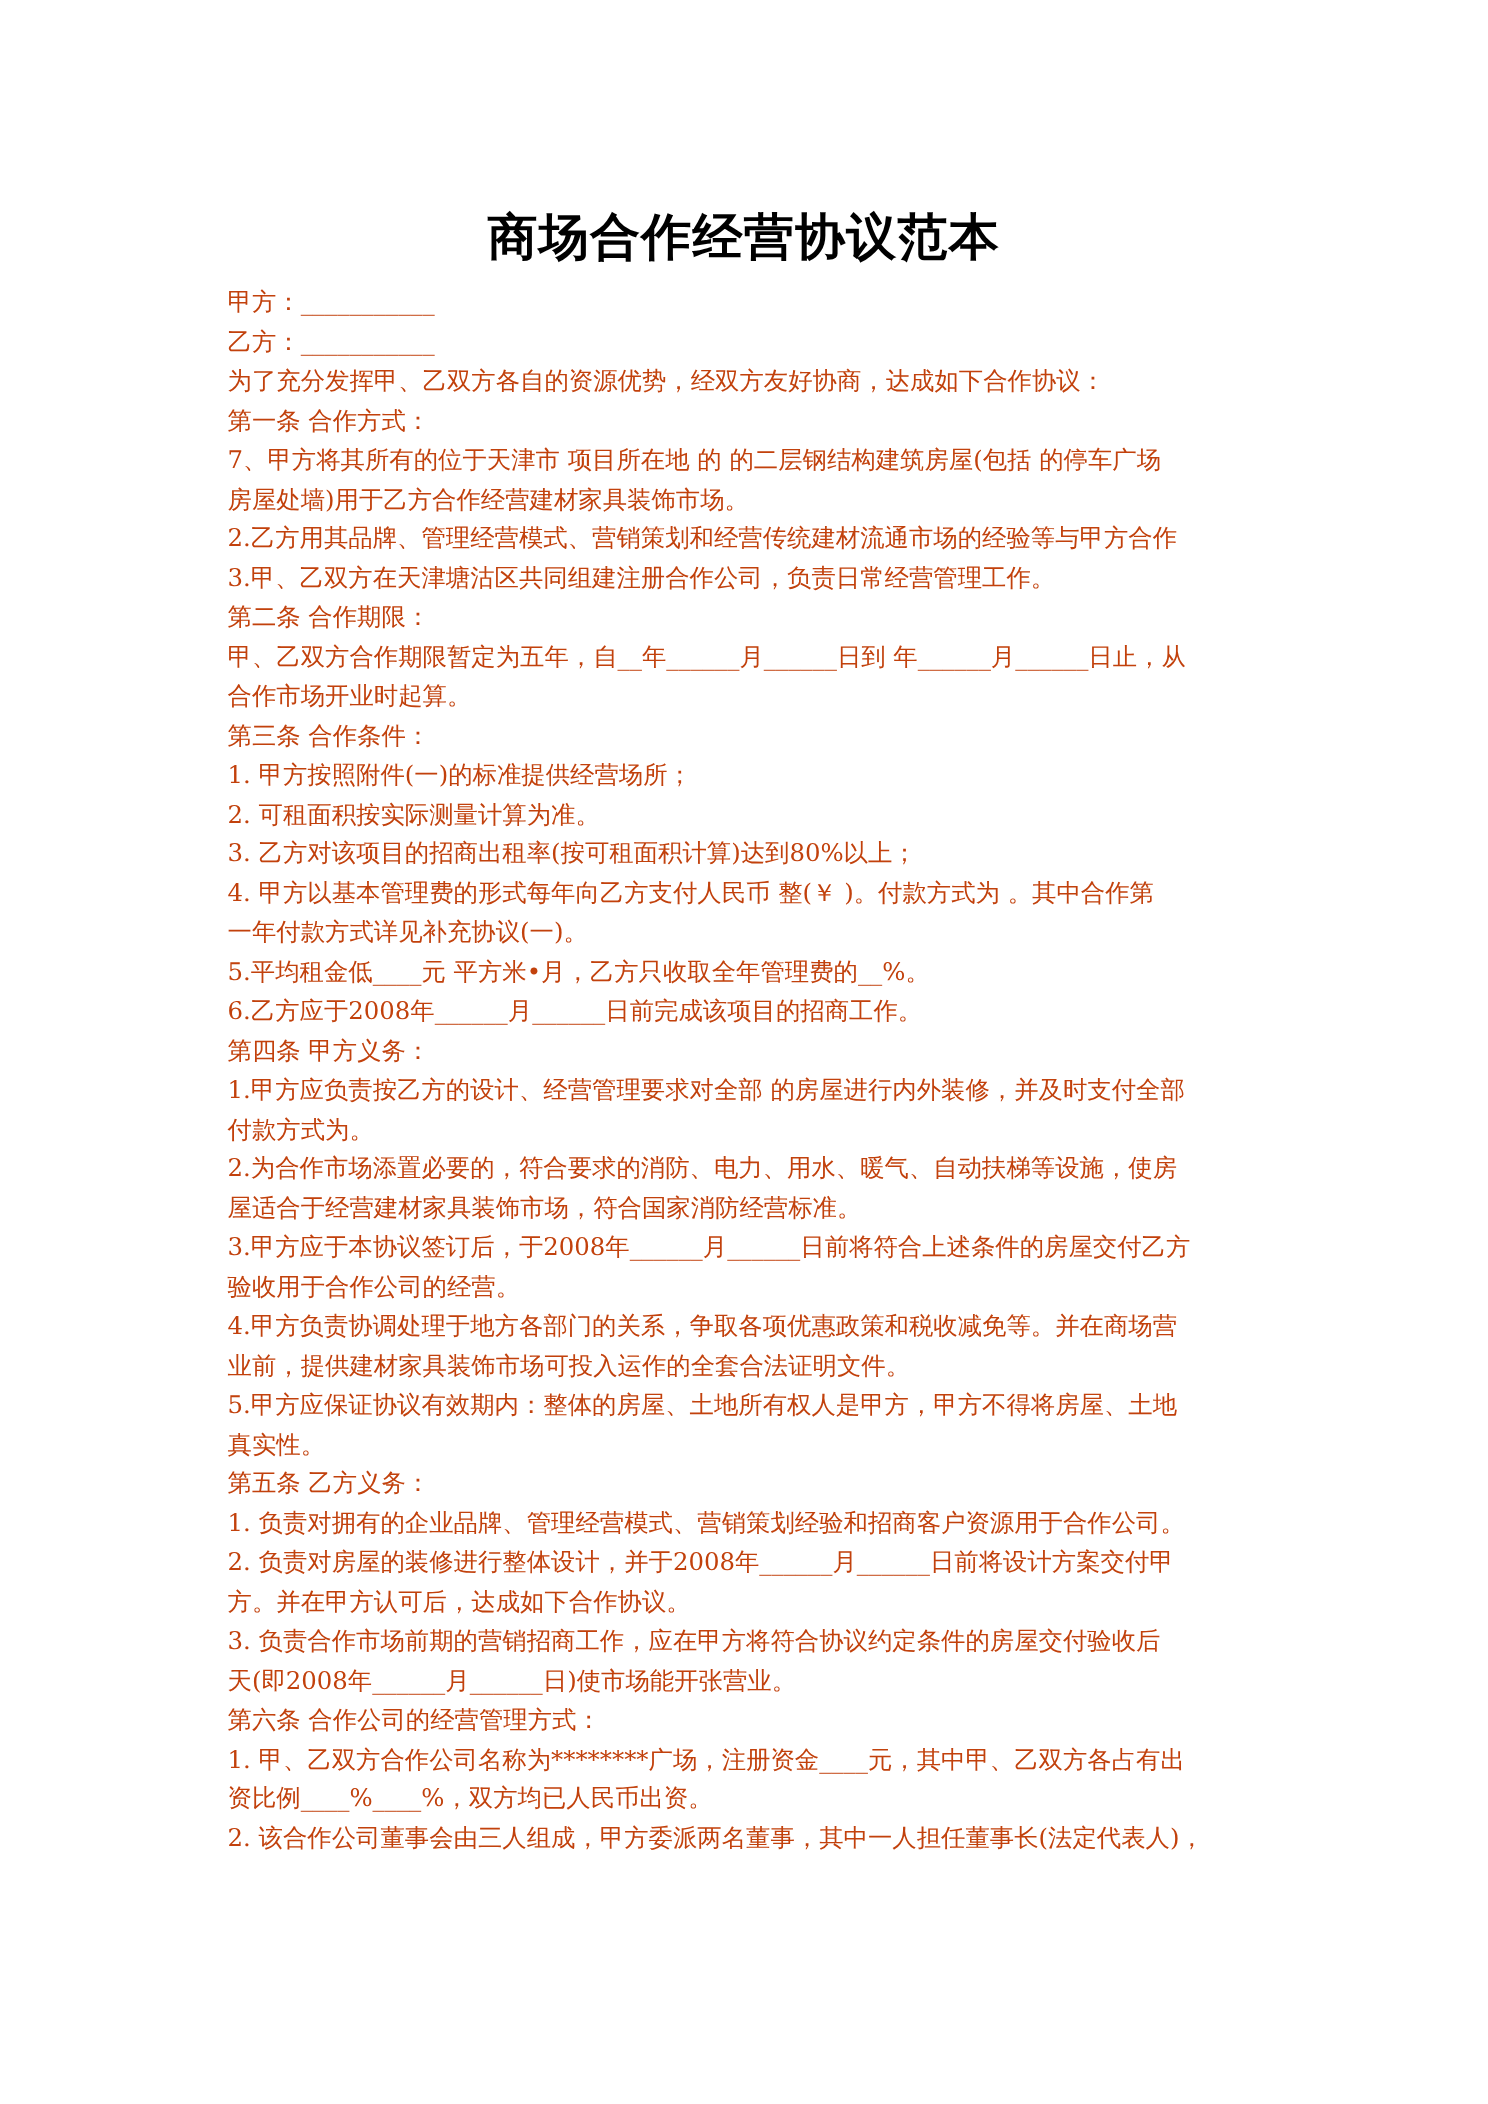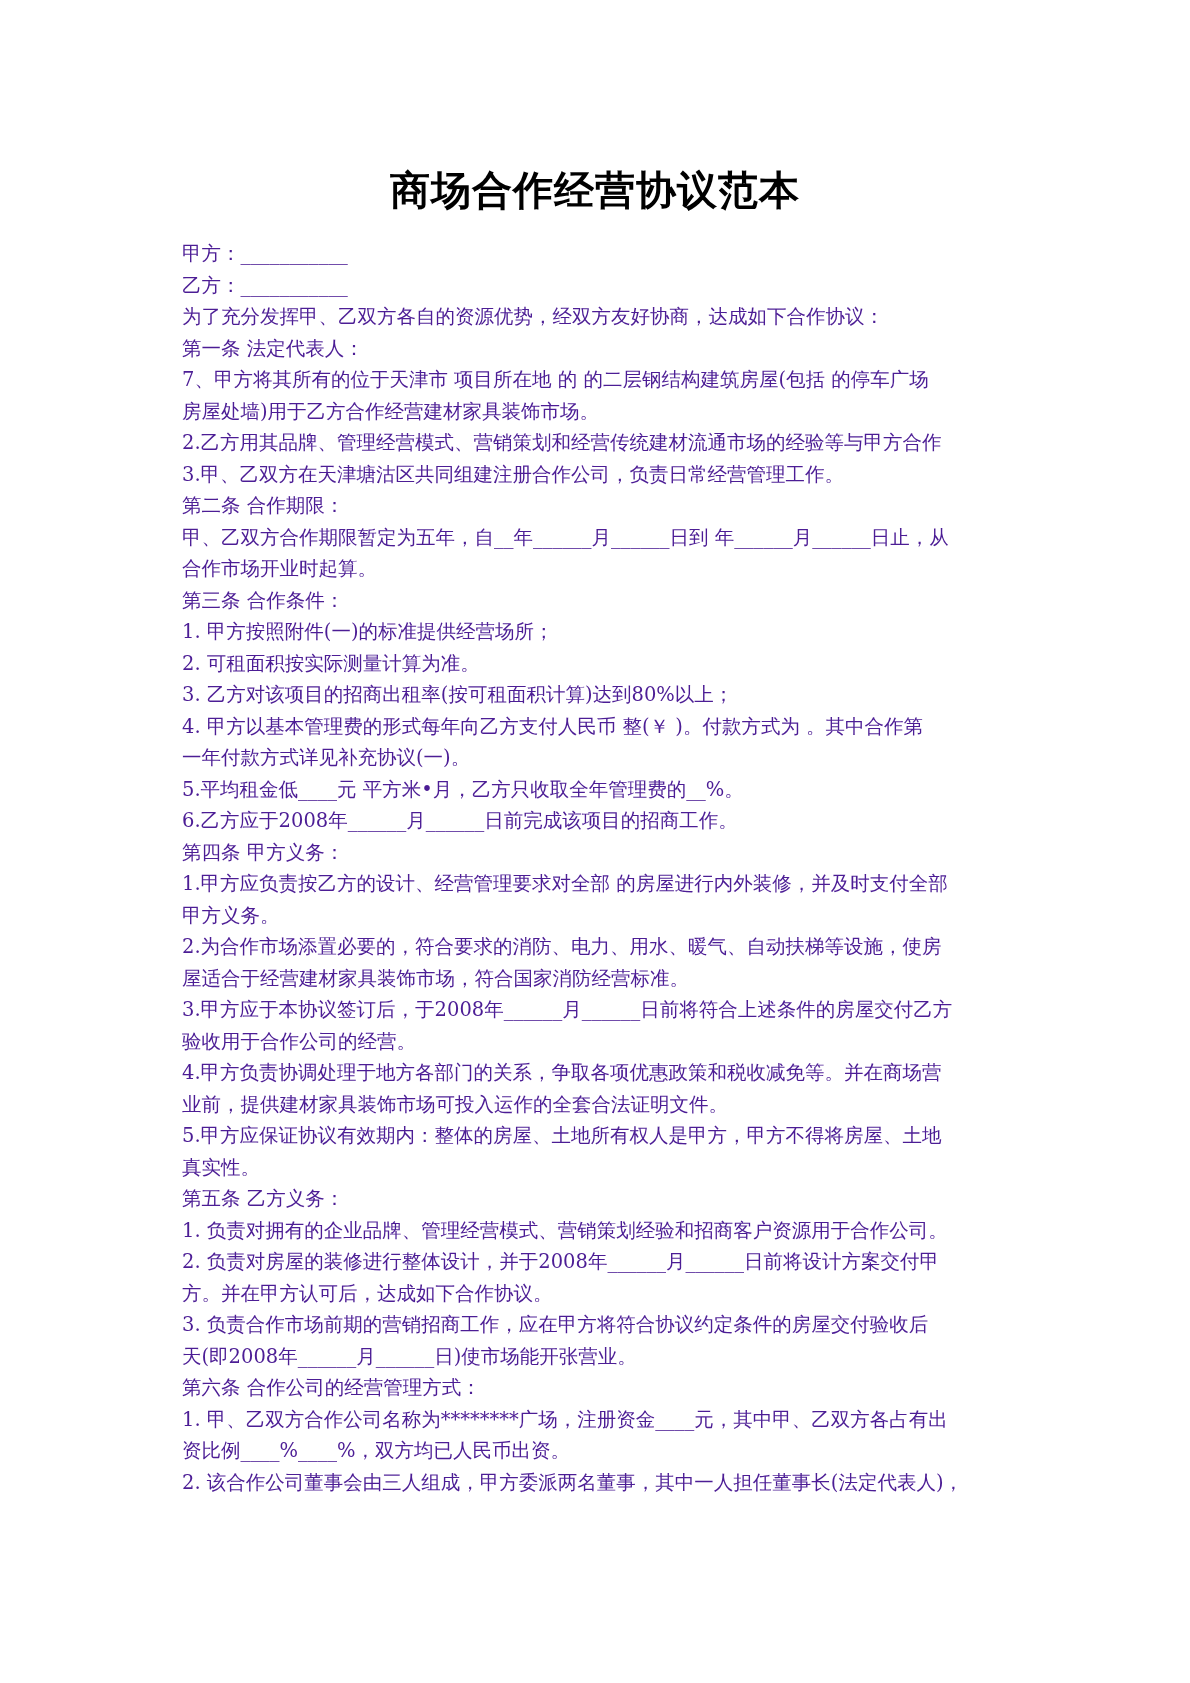--- a/index.html
+++ b/index.html
@@ -8,54 +8,53 @@
       position: absolute; left: 0; top: 0; width: 1190px; height: 1683px; background: #ffffff;
     }
     .title {
       position: absolute; left: 0; width: 1190px; top: 164px;
       text-align: center; font-family: "DejaVu Sans", sans-serif;
       font-size: 40px; font-weight: bold; color: #000; letter-spacing: 1px;
       line-height: 52px;
     }
     .body {
       position: absolute; left: 182px; top: 226px; width: 840px;
-      font-family: "DejaVu Serif", serif; font-size: 19.5px; color: #4c1d95;
+      font-family: "DejaVu Serif", serif; font-size: 19.5px; color: #c2410c;
       line-height: 31.5px;
-      margin-top: 12px;
     }
     .line { white-space: pre; height: 31.5px; overflow: visible; }
   </style>
 </head>
 <body>
 
 <div class="page">
   <div class="title">商场合作经营协议范本</div>
   <div class="body">
     <div class="line">甲方：___________</div>
     <div class="line">乙方：___________</div>
     <div class="line">为了充分发挥甲、乙双方各自的资源优势，经双方友好协商，达成如下合作协议：</div>
-    <div class="line">第一条 法定代表人：</div>
+    <div class="line">第一条 合作方式：</div>
     <div class="line">7、甲方将其所有的位于天津市 项目所在地 的 的二层钢结构建筑房屋(包括 的停车广场</div>
     <div class="line">房屋处墙)用于乙方合作经营建材家具装饰市场。</div>
     <div class="line">2.乙方用其品牌、管理经营模式、营销策划和经营传统建材流通市场的经验等与甲方合作</div>
     <div class="line">3.甲、乙双方在天津塘沽区共同组建注册合作公司，负责日常经营管理工作。</div>
     <div class="line">第二条 合作期限：</div>
     <div class="line">甲、乙双方合作期限暂定为五年，自__年______月______日到 年______月______日止，从</div>
     <div class="line">合作市场开业时起算。</div>
     <div class="line">第三条 合作条件：</div>
     <div class="line">1. 甲方按照附件(一)的标准提供经营场所；</div>
     <div class="line">2. 可租面积按实际测量计算为准。</div>
     <div class="line">3. 乙方对该项目的招商出租率(按可租面积计算)达到80%以上；</div>
     <div class="line">4. 甲方以基本管理费的形式每年向乙方支付人民币 整(￥ )。付款方式为 。其中合作第</div>
     <div class="line">一年付款方式详见补充协议(一)。</div>
     <div class="line">5.平均租金低____元 平方米•月，乙方只收取全年管理费的__%。</div>
     <div class="line">6.乙方应于2008年______月______日前完成该项目的招商工作。</div>
     <div class="line">第四条 甲方义务：</div>
     <div class="line">1.甲方应负责按乙方的设计、经营管理要求对全部 的房屋进行内外装修，并及时支付全部</div>
-    <div class="line">甲方义务。</div>
+    <div class="line">付款方式为。</div>
     <div class="line">2.为合作市场添置必要的，符合要求的消防、电力、用水、暖气、自动扶梯等设施，使房</div>
     <div class="line">屋适合于经营建材家具装饰市场，符合国家消防经营标准。</div>
     <div class="line">3.甲方应于本协议签订后，于2008年______月______日前将符合上述条件的房屋交付乙方</div>
     <div class="line">验收用于合作公司的经营。</div>
     <div class="line">4.甲方负责协调处理于地方各部门的关系，争取各项优惠政策和税收减免等。并在商场营</div>
     <div class="line">业前，提供建材家具装饰市场可投入运作的全套合法证明文件。</div>
     <div class="line">5.甲方应保证协议有效期内：整体的房屋、土地所有权人是甲方，甲方不得将房屋、土地</div>
     <div class="line">真实性。</div>
     <div class="line">第五条 乙方义务：</div>
     <div class="line">1. 负责对拥有的企业品牌、管理经营模式、营销策划经验和招商客户资源用于合作公司。</div>

